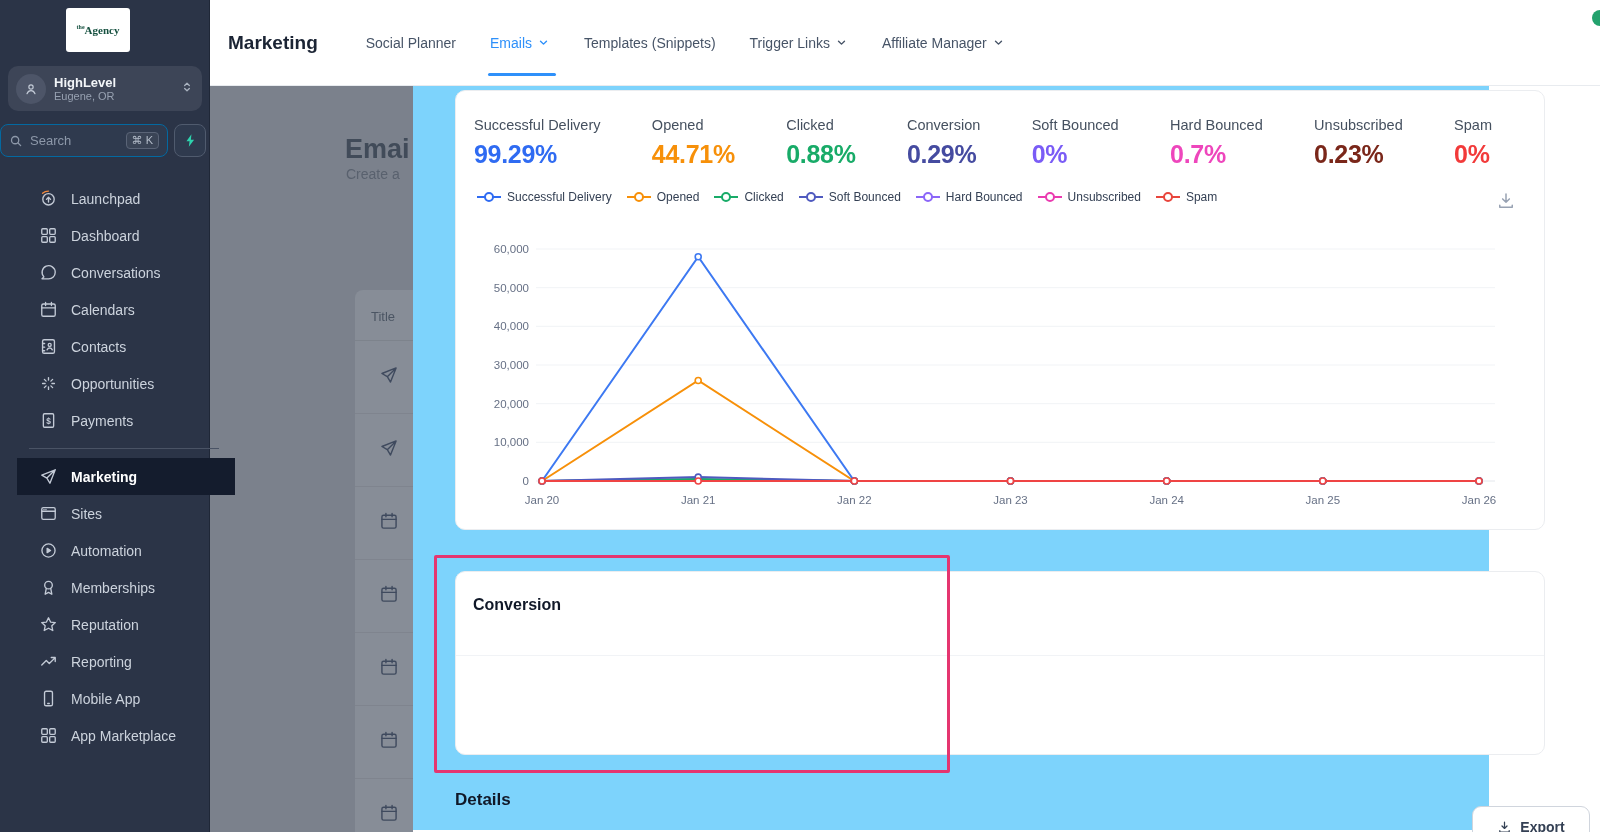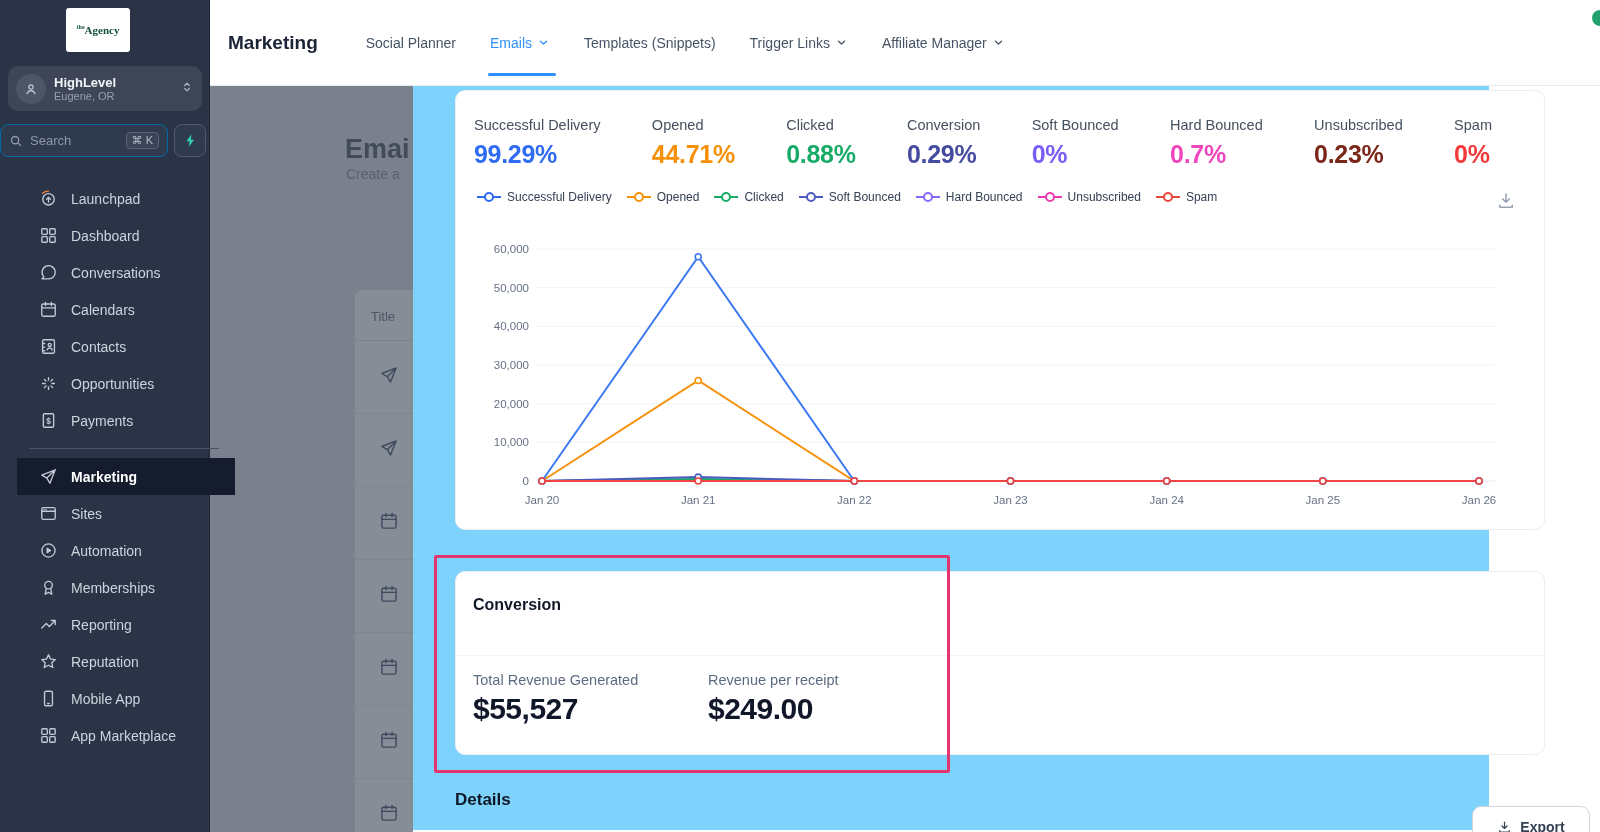--- a/index.html
+++ b/index.html
@@ -216,32 +216,32 @@
             <svg viewBox="0 0 24 24" fill="none" stroke="currentColor" stroke-width="1.7" stroke-linecap="round" stroke-linejoin="round">
               <circle cx="12" cy="9" r="4.8"></circle>
               <path d="M9.2 13 7.8 20.5l4.2-2.4 4.2 2.4L14.8 13"></path>
             </svg>
           </span>
           <span class="side-label">Memberships</span>
         </div>
         <div class="side-item">
           <span class="side-icon">
             <svg viewBox="0 0 24 24" fill="none" stroke="currentColor" stroke-width="1.7" stroke-linecap="round" stroke-linejoin="round">
+              <path d="m12 3.5 2.6 5.4 6 .7-4.4 4.1 1.2 5.9L12 16.7 6.6 19.6l1.2-5.9-4.4-4.1 6-.7L12 3.5z"></path>
+            </svg>
+          </span>
+          <span class="side-label">Reputation</span>
+        </div>
+        <div class="side-item">
+          <span class="side-icon">
+            <svg viewBox="0 0 24 24" fill="none" stroke="currentColor" stroke-width="1.7" stroke-linecap="round" stroke-linejoin="round">
               <path d="m3.5 16.5 5.7-5.7 3.8 3.8 7.5-7.5M15.5 7h5v5"></path>
             </svg>
           </span>
           <span class="side-label">Reporting</span>
-        </div>
-        <div class="side-item">
-          <span class="side-icon">
-            <svg viewBox="0 0 24 24" fill="none" stroke="currentColor" stroke-width="1.7" stroke-linecap="round" stroke-linejoin="round">
-              <path d="m12 3.5 2.6 5.4 6 .7-4.4 4.1 1.2 5.9L12 16.7 6.6 19.6l1.2-5.9-4.4-4.1 6-.7L12 3.5z"></path>
-            </svg>
-          </span>
-          <span class="side-label">Reputation</span>
         </div>
         <div class="side-item">
           <span class="side-icon">
             <svg viewBox="0 0 24 24" fill="none" stroke="currentColor" stroke-width="1.7" stroke-linecap="round" stroke-linejoin="round">
               <rect x="7" y="2.8" width="10" height="18.4" rx="2"></rect>
               <path d="M11 18.3h2"></path>
             </svg>
           </span>
           <span class="side-label">Mobile App</span>
         </div>
@@ -509,30 +509,20 @@
             <circle cx="370.3" cy="240.0" r="3" fill="#fff" stroke="#ef4444" stroke-width="1.6"></circle>
             <circle cx="526.5" cy="240.0" r="3" fill="#fff" stroke="#ef4444" stroke-width="1.6"></circle>
             <circle cx="682.7" cy="240.0" r="3" fill="#fff" stroke="#ef4444" stroke-width="1.6"></circle>
             <circle cx="838.8" cy="240.0" r="3" fill="#fff" stroke="#ef4444" stroke-width="1.6"></circle>
             <circle cx="995.0" cy="240.0" r="3" fill="#fff" stroke="#ef4444" stroke-width="1.6"></circle>
           </svg></div>
     </div>
 
     <div class="card conv-card">
       <div class="conv-head">Conversion</div>
-      <div class="conv-metrics">
-        <div class="conv-metric">
-          <div class="m-label">Total Revenue Generated</div>
-          <div class="m-value">$55,527</div>
-        </div>
-        <div class="conv-metric">
-          <div class="m-label">Revenue per receipt</div>
-          <div class="m-value">$249.00</div>
-        </div>
-      </div>
     </div>
 
     <div class="annotation-box"></div>
 
     <div class="details-title">Details</div>
     <div class="export-btn">
       <svg viewBox="0 0 24 24" fill="none" stroke="currentColor" stroke-width="2" stroke-linecap="round" stroke-linejoin="round">
           <path d="M12 3.5v10m0 0 4-4m-4 4-4-4M4.5 17v2.5h15V17"></path>
         </svg>
       <span>Export</span>

